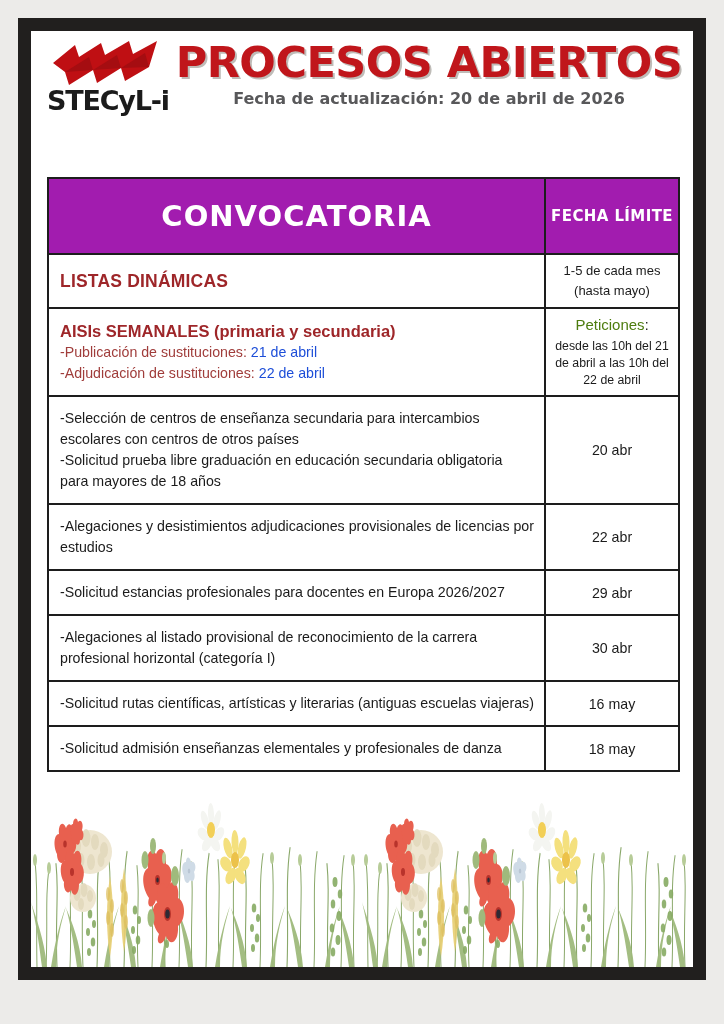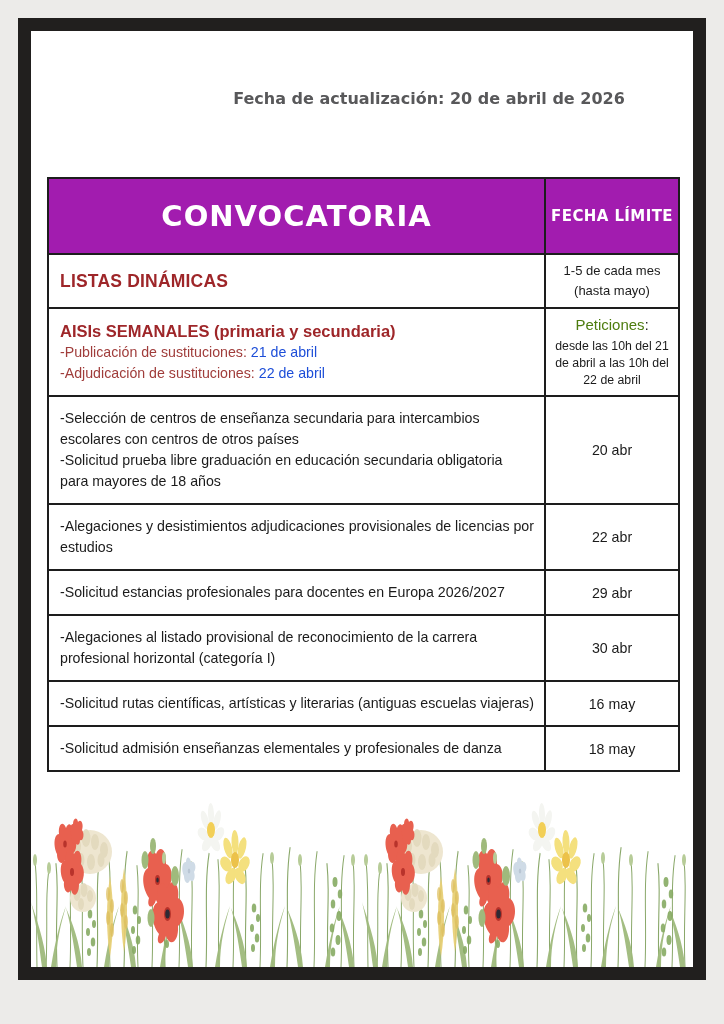--- a/index.html
+++ b/index.html
@@ -180,21 +180,32 @@
       <path d="M655 40 C655 14 667 14 667 40 L667 74 M669 40 C669 14 681 14 681 40 L681 74" fill="none" stroke="#1d1d1d" stroke-width="4.5" stroke-linecap="round"></path>
       <rect x="646" y="68" width="44" height="17" fill="#2b2927"></rect>
     </g>
 </svg>
 
 <div id="poster">
   <div id="page">
 
     <div class="header">
 
-
+      <div class="logo">
+        <svg class="logo-mark" width="130" height="56" viewBox="0 0 130 56">
+          <path d="M8 26 L30 8 L34 20 L56 6 L60 18 L84 4 L88 17 L112 4
+                   L104 30 L80 44 L76 31 L52 46 L48 33 L24 48 L20 35 Z" fill="#bf0f13"></path>
+          <path d="M20 35 L44 20 L48 33 Z" fill="#a50d11"></path>
+          <path d="M48 33 L72 18 L76 31 Z" fill="#a50d11"></path>
+          <path d="M76 31 L100 16 L104 30 Z" fill="#a50d11"></path>
+        </svg>
+        <div class="logo-word">STECyL-i</div>
+      </div>
+
+      <div class="title">PROCESOS ABIERTOS</div>
       <div class="subtitle">Fecha de actualización: 20 de abril de 2026</div>
     </div>
 
     <div class="table-wrap">
       <table class="sched">
         <thead>
           <tr>
             <th class="col-conv">CONVOCATORIA</th>
             <th class="col-fecha">FECHA LÍMITE</th>
           </tr>

